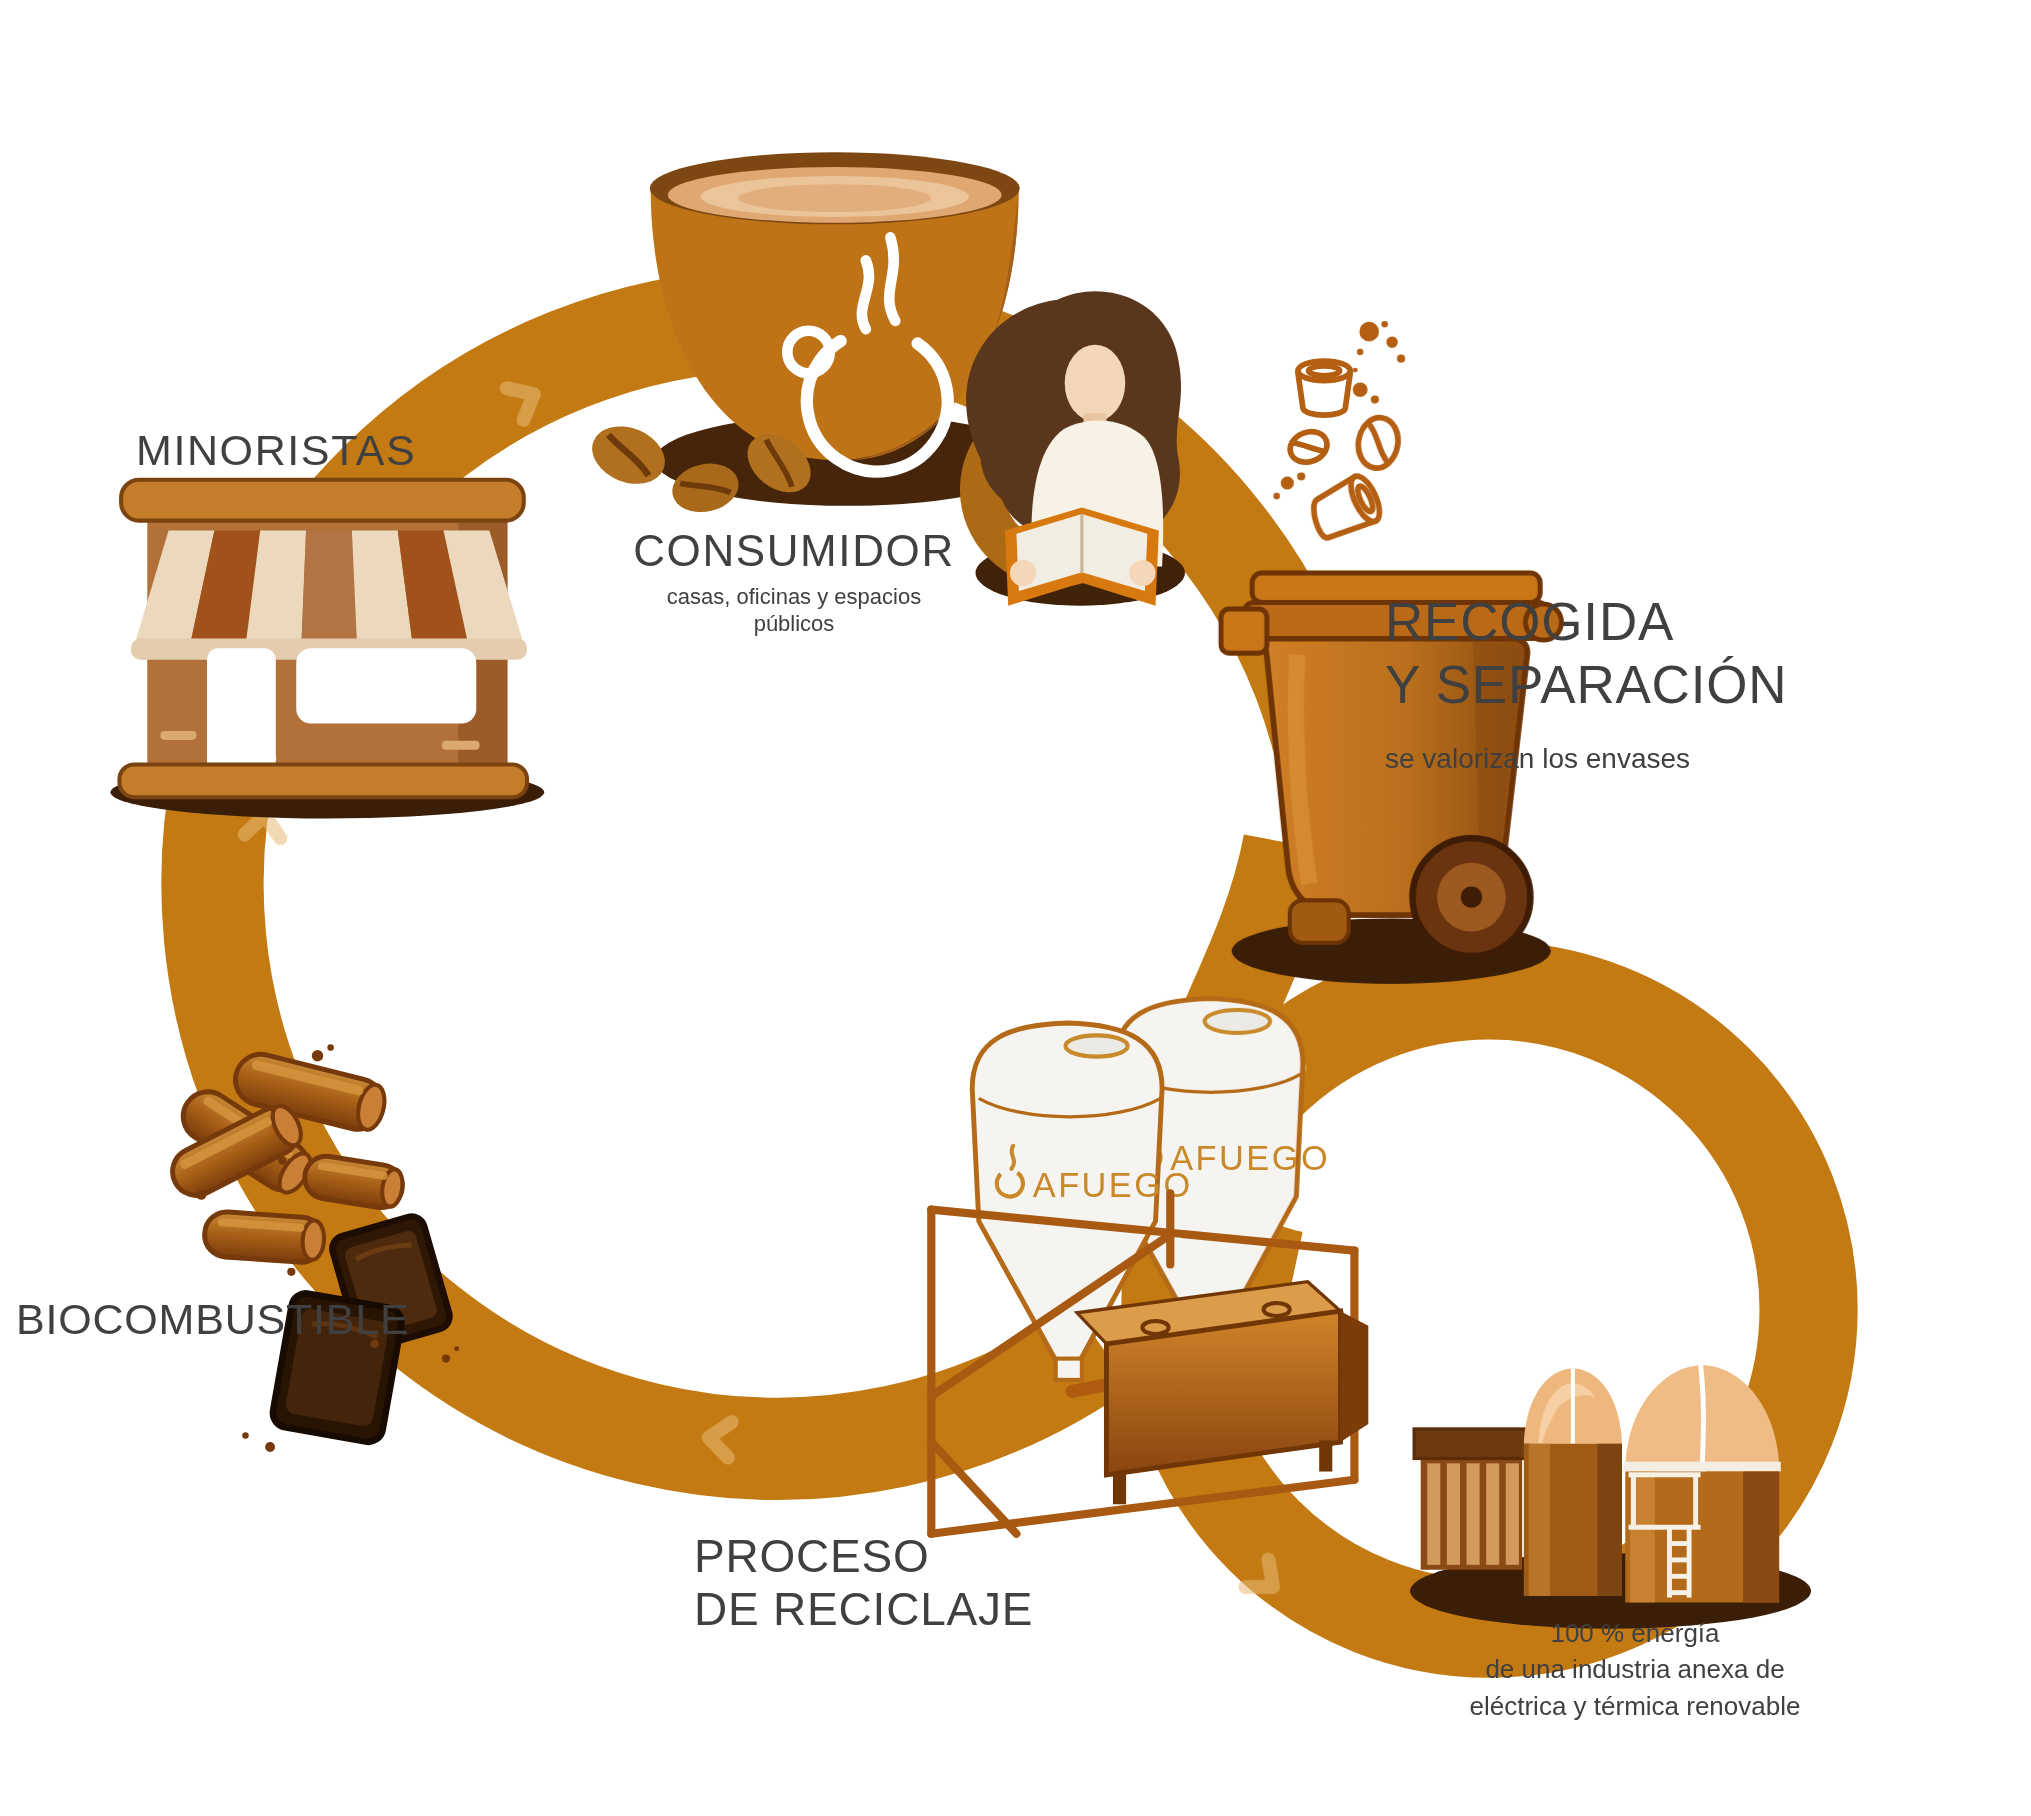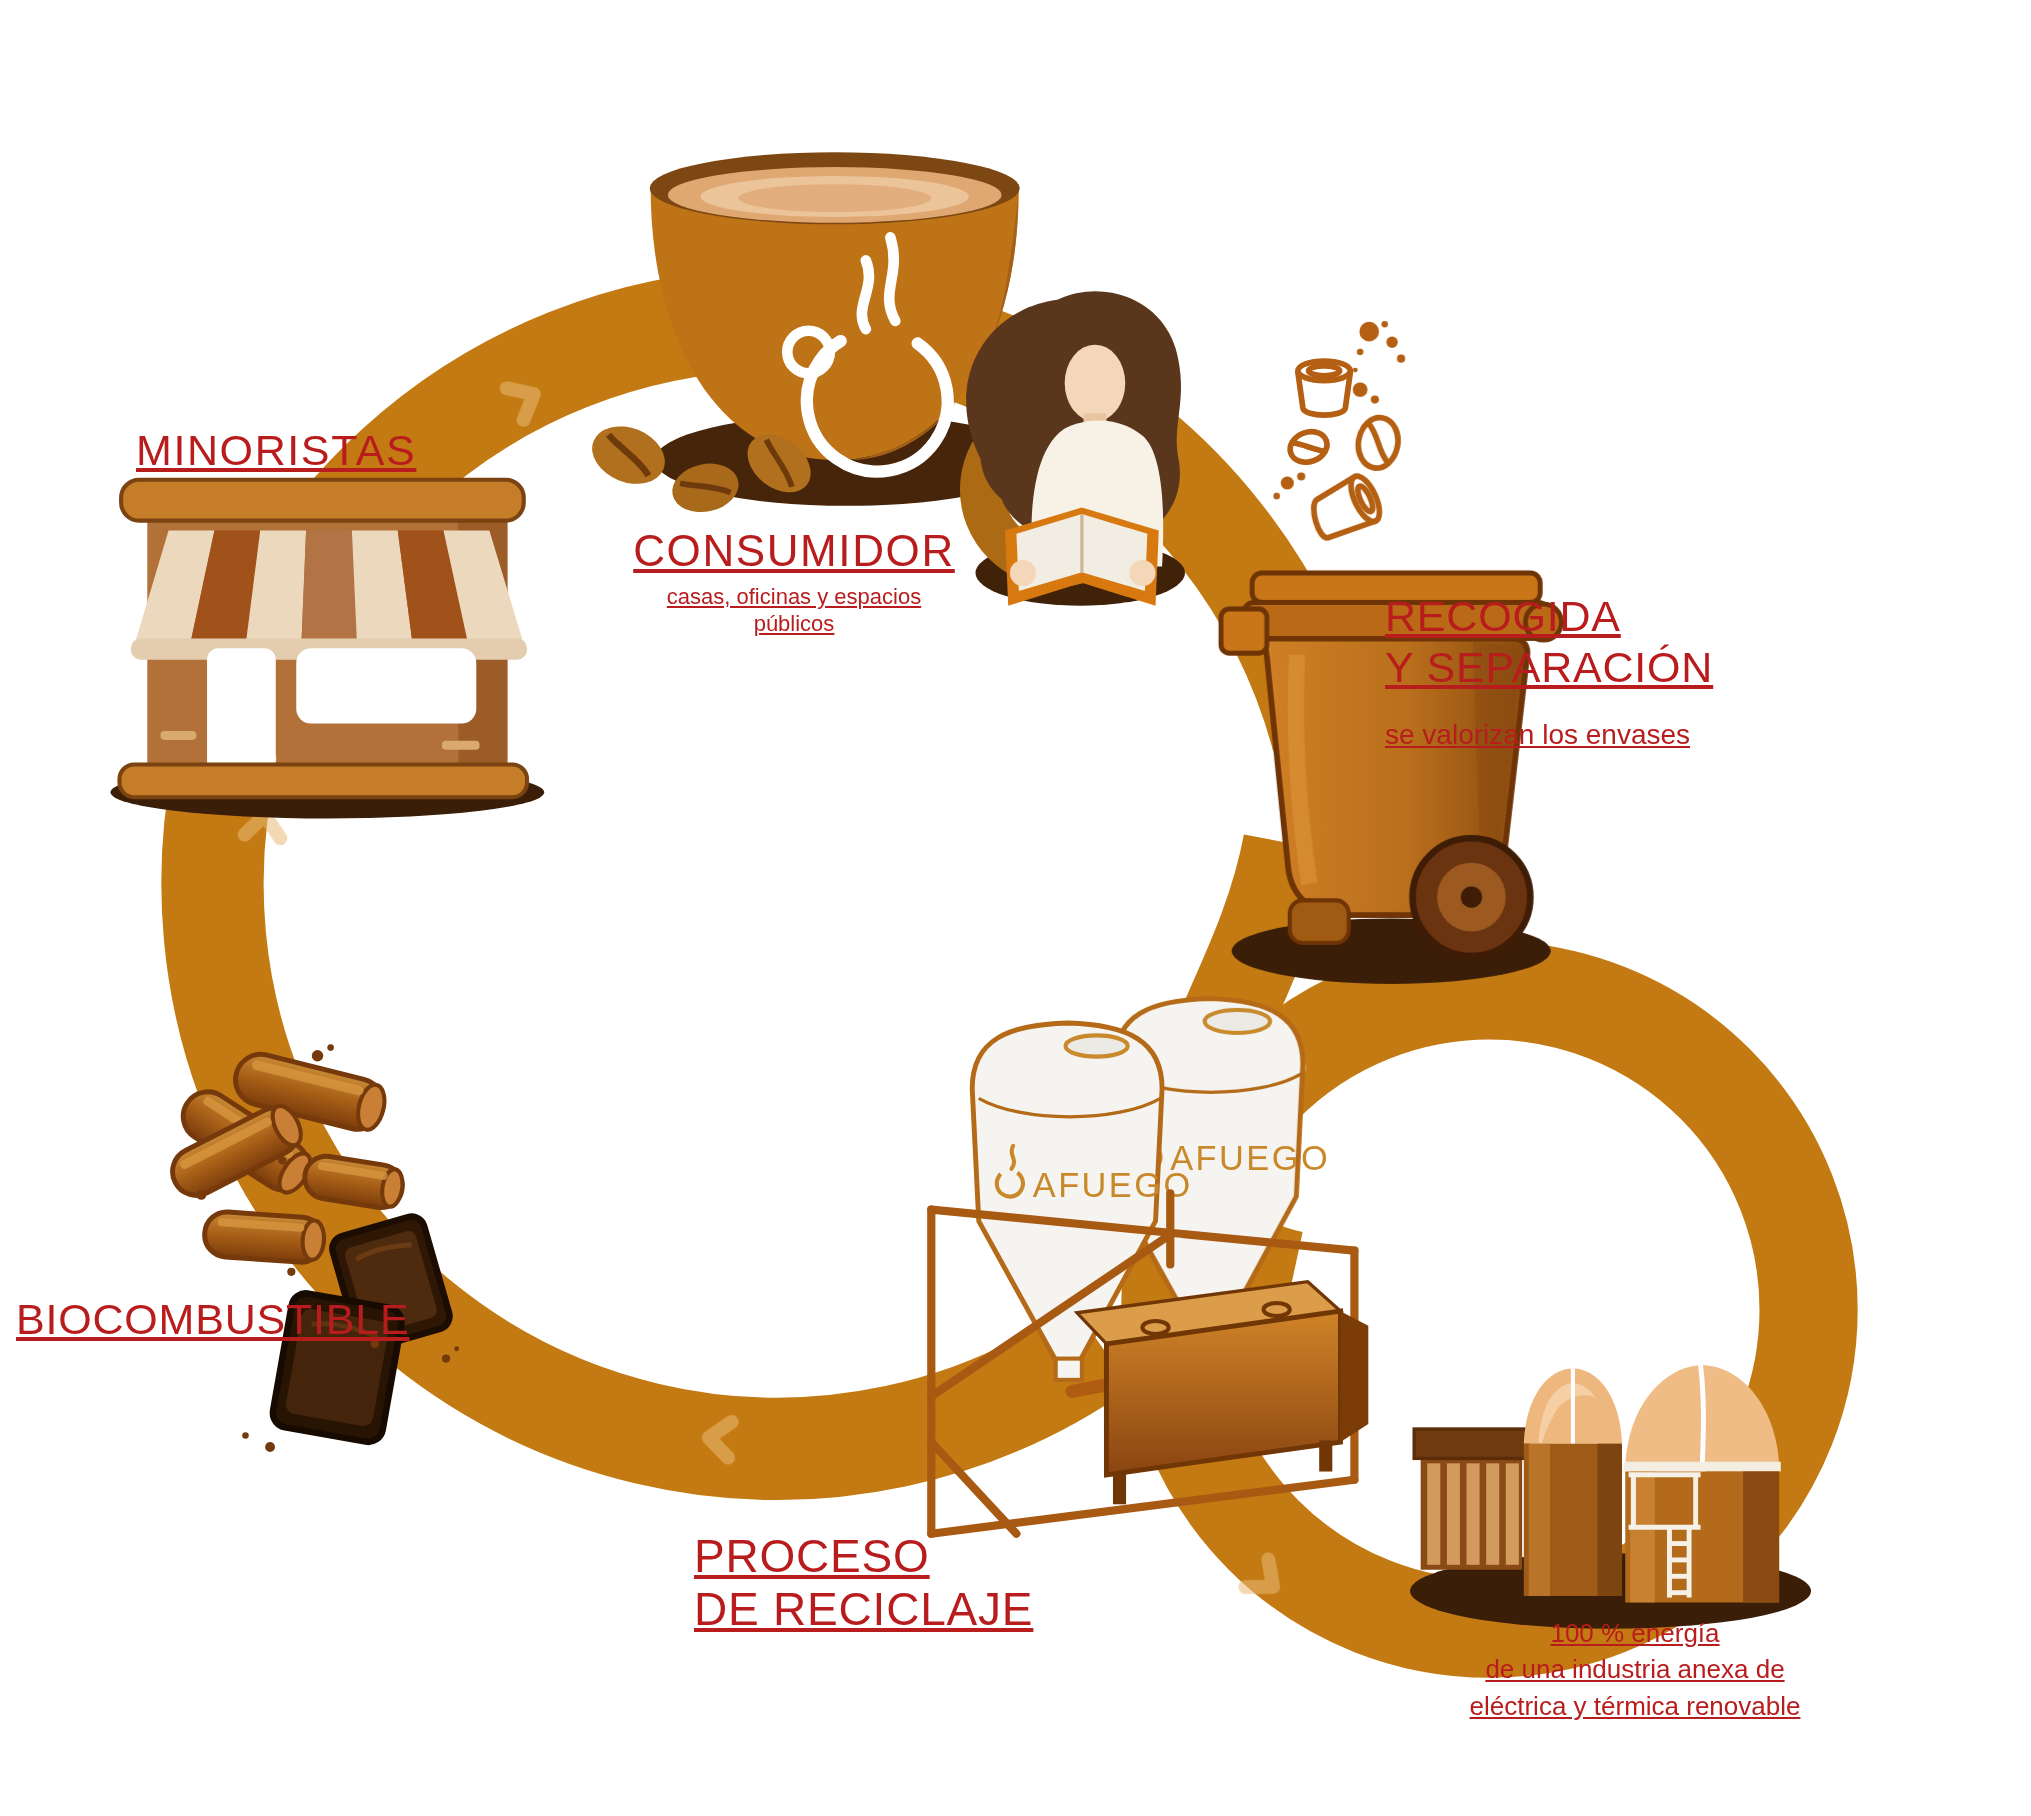--- a/index.html
+++ b/index.html
@@ -1,25 +1,25 @@
 <!DOCTYPE html>
 <html style="font-size:13px"><head>
 <meta charset="utf-8">
 <style>
   html,body{margin:0;padding:0;background:#fff;}
   .canvas{position:relative;width:2032px;height:1817px;background:#ffffff;overflow:hidden;
           font-family:"Liberation Sans",sans-serif;}
   svg.art{position:absolute;left:0;top:0;}
-  .lbl{position:absolute;color:#b91c1c;text-decoration:underline;}
+  .lbl{position:absolute;color:#404040;}
   #lbl-minoristas{left:136px;top:426px;font-size:43px;letter-spacing:1.6px;}
   #blk-consumidor{left:565px;top:506px;width:458px;text-align:center;}
   .consumidor-title{font-size:44px;letter-spacing:1.6px;margin-top:20px;}
   .consumidor-sub{font-size:22px;line-height:1.2;margin-top:8.2px;}
   #blk-recogida{left:1385px;top:591px;}
-  .recogida-line{font-size:43px;letter-spacing:0.8px;line-height:1.18;}
+  .recogida-line{font-size:53px;letter-spacing:0.8px;line-height:1.18;}
   .recogida-sub{font-size:28px;margin-top:27px;}
   #lbl-biocombustible{left:16px;top:1295px;font-size:43px;letter-spacing:0.8px;}
   #blk-proceso{left:694px;top:1530px;width:360px;text-align:left;font-size:46px;line-height:1.16;letter-spacing:0.8px;}
   #blk-energia{left:1414px;top:1615px;width:442px;text-align:center;font-size:26px;line-height:1.4;}
 </style>
 </head>
 <body>
 
 <div class="canvas">
 

